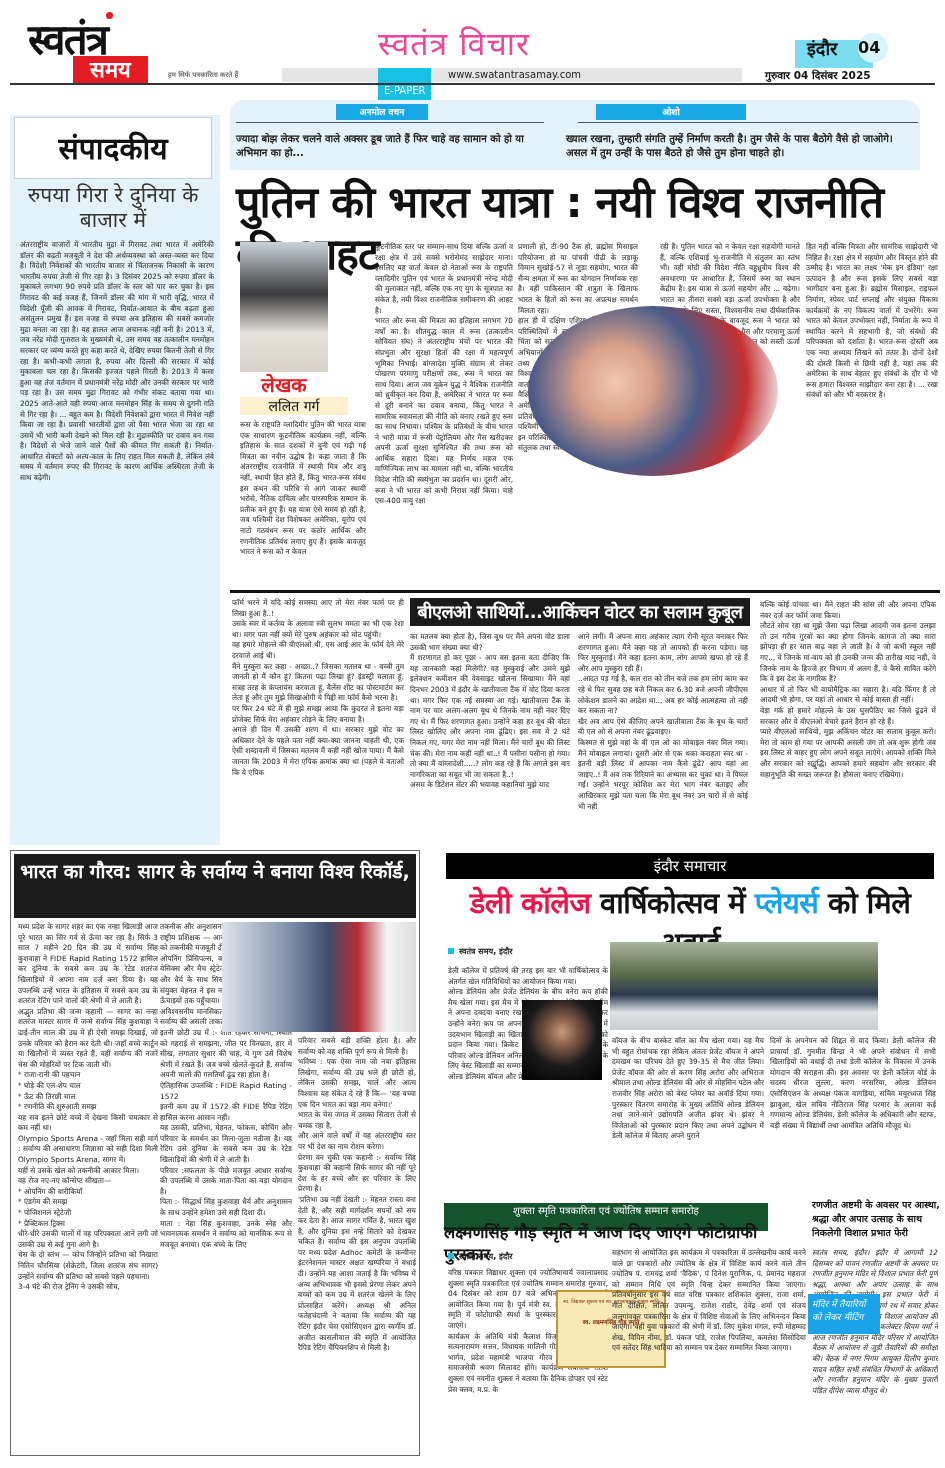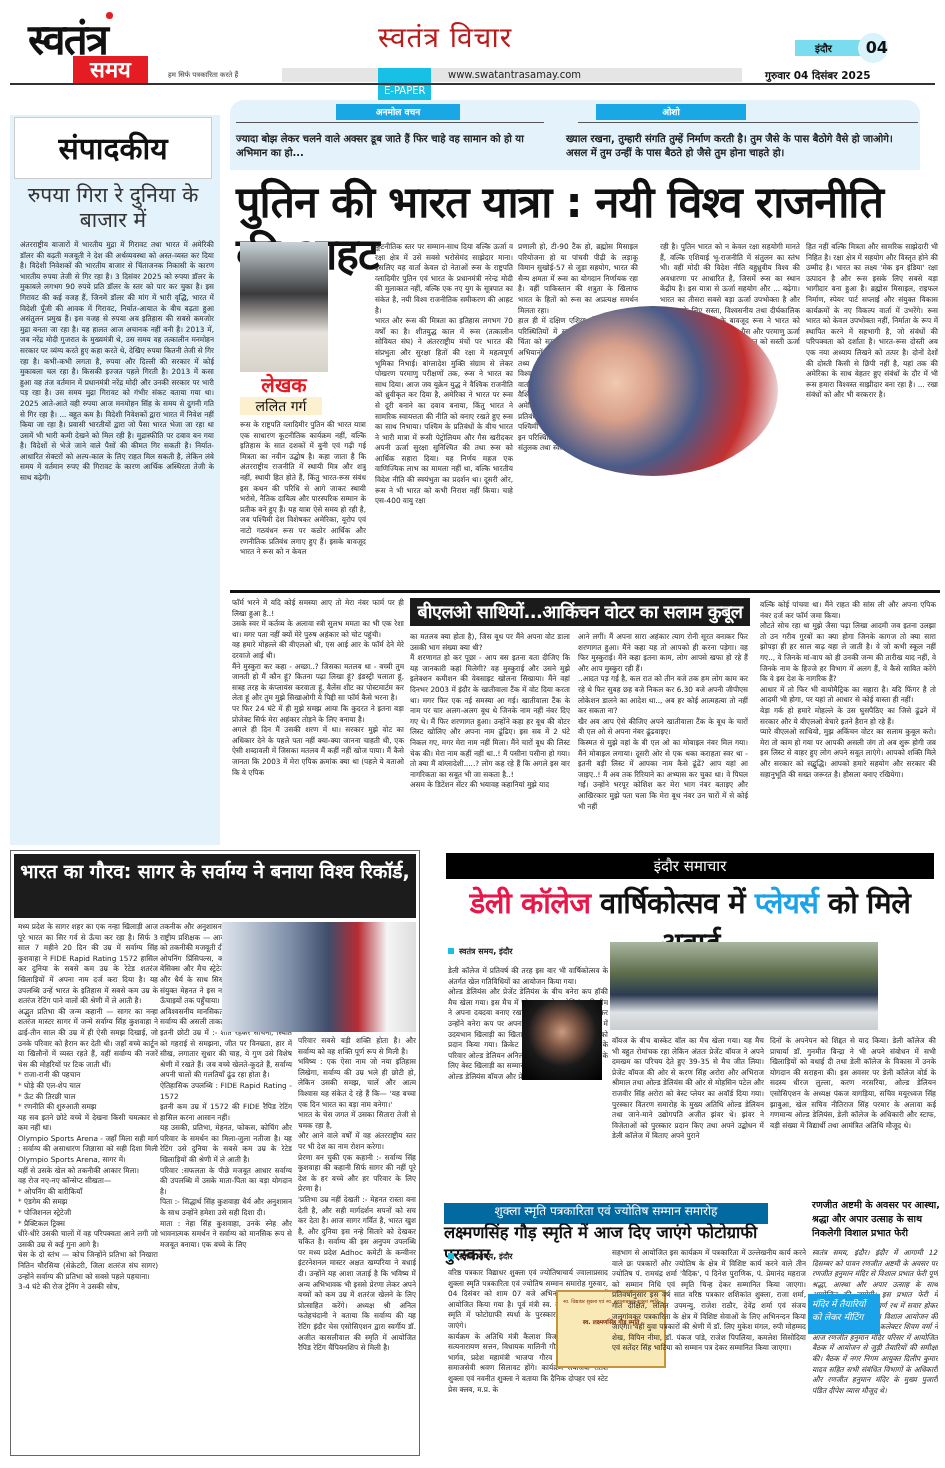--- a/index.html
+++ b/index.html
@@ -4,61 +4,61 @@
 <style>
 *{box-sizing:border-box;margin:0;padding:0}
 body{width:945px;height:1468px;background:#fff;font-family:"DejaVu Sans",sans-serif;color:#111;position:relative;overflow:hidden}
 .abs{position:absolute}
 .txt{font-size:7.3px;line-height:10.6px;color:#222;text-align:justify;overflow:hidden;white-space:pre-wrap}
 .masthead{left:0;top:0;width:945px;height:82px}
 .logo-top{left:28px;top:18px;font-size:42px;font-weight:bold;line-height:44px;font-family:"DejaVu Serif",serif;letter-spacing:-2px}
 .logo-box{left:73px;top:56px;width:75px;height:28px;background:#e51c23;color:#fff;font-size:22px;font-weight:bold;text-align:center;line-height:28px}
 .logo-dot{left:106px;top:12px;width:7px;height:7px;border-radius:50%;background:#e51c23}
 .tagline{left:168px;top:70px;font-size:7px;color:#333}
-.paper-title{left:378px;top:16px;font-size:28px;color:#b91c1c;line-height:44px;letter-spacing:1px}
+.paper-title{left:378px;top:22px;font-size:32px;color:#ec4899;line-height:44px;letter-spacing:1px}
 .epaper-bar{left:282px;top:68px;width:460px;height:14px;background:#e5e5e5}
 .epaper-tag{left:378px;top:68px;height:14px;padding:16px 6px;background:#18c0e6;color:#fff;font-size:10px;line-height:14px}
 .site-url{left:448px;top:68px;font-size:10px;line-height:14px;color:#222}
-.city-box{left:795px;top:40px;width:78px;height:16px;background:#7adcef;font-size:10px;line-height:18px;padding-left:20px;font-weight:bold}
-.page-no{left:858px;top:33px;width:30px;height:30px;border-radius:50%;background:#d8f4fa;font-size:16px;font-weight:bold;text-align:right;line-height:30px}
+.city-box{left:795px;top:40px;width:78px;height:28px;background:#7adcef;font-size:18px;line-height:18px;padding-left:12px;font-weight:bold}
+.page-no{left:858px;top:33px;width:30px;height:30px;border-radius:50%;background:#d8f4fa;font-size:16px;font-weight:bold;text-align:left;line-height:30px}
 .date{left:765px;top:68px;font-size:10.5px;font-weight:bold}
 .mast-rule{left:10px;top:83px;width:925px;height:2px;background:#333}
 
 .edit-panel{left:10px;top:115px;width:210px;height:730px;background:#e4f3fb}
 .edit-label-box{left:14px;top:117px;width:198px;height:62px;background:#fff;border:1px solid #ccc;font-size:30px;font-weight:bold;text-align:center;line-height:62px}
 .edit-title{left:14px;top:183px;width:198px;font-size:21px;line-height:25px;text-align:center;color:#333}
 .edit-body{left:20px;top:240px;width:194px;height:605px}
 
 .quote-panel{left:230px;top:100px;width:690px;height:70px;background:#e4f3fb;border-radius:14px 14px 0 0}
 .q-tag{height:16px;background:#18a8e6;color:#fff;font-size:9px;text-align:center;line-height:16px;font-weight:bold}
 .q-rule{height:1px;background:#555}
 .q-text{font-size:10px;line-height:14px;font-weight:bold;color:#222}
 .main-hl{left:236px;top:176px;width:690px;font-size:43px;font-weight:bold;line-height:52px;letter-spacing:-1px}
 
 .author-photo{left:240px;top:242px;width:88px;height:130px;background:linear-gradient(180deg,#c9d3d8 0%,#3b3a3c 40%,#e7e3dc 70%,#d8d3ca 100%)}
 .author-label{left:240px;top:373px;width:88px;font-size:20px;color:#e51c23;text-align:center;line-height:24px;font-weight:bold}
-.author-name{left:240px;top:397px;width:82px;font-size:14px;text-align:center;line-height:18px;background:#fdf0cf}
+.author-name{left:240px;top:397px;width:108px;font-size:14px;text-align:center;line-height:18px;background:#fdf0cf}
 .art-col{top:242px;height:340px}
 .putin-photo{left:528px;top:306px;width:250px;height:170px;border-radius:50%;background:radial-gradient(circle at 35% 45%,#f1c9b0 0%,#d9a08a 20%,#4a5b88 45%,#c53030 70%,#f2f2f2 90%)}
 .sep-rule{height:3px;background:#111}
 
 .blo-hl{left:410px;top:598px;width:340px;height:28px;background:#1b1b1b;color:#fff;font-size:18px;font-weight:bold;line-height:28px;text-align:center;letter-spacing:-0.5px}
 
 .chess-box{left:10px;top:850px;width:410px;height:606px;border:1px solid #666}
 .chess-hl{left:14px;top:854px;width:402px;height:64px;background:#1c1c1c;color:#fff;font-size:19px;font-weight:bold;line-height:30px;text-align:center;padding-top:2px}
 .chess-photo{left:222px;top:922px;width:194px;height:110px;background:linear-gradient(90deg,#dfe5ee 0%,#7f8fa8 35%,#3f4d6b 55%,#b72b32 70%,#f5f5f5 85%,#ddd 100%)}
 
 .indore-bar{left:446px;top:853px;width:488px;height:26px;background:#000;color:#fff;font-size:15px;text-align:center;line-height:26px}
 .daly-hl{left:446px;top:883px;width:488px;font-size:29px;font-weight:bold;line-height:40px;text-align:center;letter-spacing:-0.5px}
 .daly-hl .red{color:#e8174a}.daly-hl .blue{color:#1aa3e8}
 .byline{font-size:8px;font-weight:bold;color:#222}
 .byline::before{content:"";display:inline-block;width:6px;height:6px;background:#18c0e6;margin-right:5px}
 .speaker-photo{left:522px;top:1000px;width:80px;height:80px;background:radial-gradient(circle at 50% 40%,#c99a7e 0%,#7e5745 25%,#1a1a1a 55%,#000 100%)}
 .team-photo{left:610px;top:942px;width:268px;height:88px;background:linear-gradient(180deg,#aab6a0 0%,#5e6f4c 35%,#2b3a52 60%,#dfe3e5 80%,#c9cdd0 100%)}
-.shukla-bar{left:444px;top:1203px;width:324px;height:21px;background:#0369a1;color:#fff;font-size:12px;line-height:16px;text-align:center}
+.shukla-bar{left:444px;top:1203px;width:324px;height:28px;background:#14532d;color:#fff;font-size:10px;line-height:16px;text-align:center}
 .gaur-hl{left:444px;top:1222px;width:330px;font-size:16.5px;font-weight:bold;line-height:22px;text-align:left}
 .gaur-photo{left:556px;top:1290px;width:110px;height:78px;background:#f9e9b6;border:2px solid #c6953a}
 .ranjeet-hl{left:812px;top:1198px;width:128px;font-size:9.5px;font-weight:bold;line-height:14px}
 .mandir-box{left:808px;top:1294px;width:72px;height:40px;background:#1aa3e8;color:#fff;font-size:9px;font-style:italic;line-height:13px;padding:4px}
 .ital{font-style:italic}
 </style>
 </head>
 <body>
 
 <div class="abs masthead">
@@ -76,21 +76,21 @@
   <div class="abs mast-rule"></div>
 </div>
 
 <div class="abs edit-panel"></div>
 <div class="abs edit-label-box">संपादकीय</div>
 <div class="abs edit-title">रुपया गिरा रे दुनिया के बाजार में</div>
 <div class="abs txt edit-body">अंतरराष्ट्रीय बाजारों में भारतीय मुद्रा में गिरावट तथा भारत में अमेरिकी डॉलर की बढ़ती मजबूती ने देश की अर्थव्यवस्था को अस्त-व्यस्त कर दिया है। विदेशी निवेशकों की भारतीय बाजार से चिंताजनक निकासी के कारण भारतीय रुपया तेजी से गिर रहा है। 3 दिसंबर 2025 को रुपया डॉलर के मुकाबले लगभग 90 रुपये प्रति डॉलर के स्तर को पार कर चुका है। इस गिरावट की कई वजह हैं, जिनमें डॉलर की मांग में भारी वृद्धि, भारत में विदेशी पूँजी की आवक में गिरावट, निर्यात-आयात के बीच बढ़ता हुआ असंतुलन प्रमुख हैं। इस वजह से रुपया अब इतिहास की सबसे कमजोर मुद्रा बनता जा रहा है। यह हालत आज अचानक नहीं बनी है। 2013 में, जब नरेंद्र मोदी गुजरात के मुख्यमंत्री थे, उस समय वह तत्कालीन मनमोहन सरकार पर व्यंग्य करते हुए कहा करते थे, देखिए रुपया कितनी तेजी से गिर रहा है। कभी-कभी लगता है, रुपया और दिल्ली की सरकार में कोई मुकाबला चल रहा है। किसकी इज्जत पहले गिरती है। 2013 में कसा हुआ वह तंज वर्तमान में प्रधानमंत्री नरेंद्र मोदी और उनकी सरकार पर भारी पड़ रहा है। उस समय मुद्रा गिरावट को गंभीर संकट बताया गया था। 2025 आते-आते वही रुपया आज मनमोहन सिंह के समय से दुगनी गति से गिर रहा है। ... बहुत कम है। विदेशी निवेशकों द्वारा भारत में निवेश नहीं किया जा रहा है। प्रवासी भारतीयों द्वारा जो पैसा भारत भेजा जा रहा था उसमें भी भारी कमी देखने को मिल रही है। मुद्रास्फीति पर दबाव बन गया है। विदेशों से भेजे जाने वाले पैसों की कीमत गिर सकती है। निर्यात-आधारित सेक्टरों को अल्प-काल के लिए राहत मिल सकती है, लेकिन लंबे समय में वर्तमान रुपए की गिरावट के कारण आर्थिक अस्थिरता तेजी के साथ बढ़ेगी।</div>
 
 <div class="abs quote-panel"></div>
 <div class="abs q-rule" style="left:236px;top:122px;width:308px"></div>
-<div class="abs q-tag" style="left:336px;top:104px;width:124px">अनमोल वचन</div>
+<div class="abs q-tag" style="left:336px;top:104px;width:92px">अनमोल वचन</div>
 <div class="abs q-text" style="left:236px;top:132px;width:318px">ज्यादा बोझ लेकर चलने वाले अक्सर डूब जाते हैं फिर चाहे वह सामान को हो या अभिमान का हो...</div>
 <div class="abs q-rule" style="left:578px;top:122px;width:340px"></div>
 <div class="abs q-tag" style="left:596px;top:104px;width:150px">ओशो</div>
 <div class="abs q-text" style="left:566px;top:132px;width:350px">ख्याल रखना, तुम्हारी संगति तुम्हें निर्माण करती है। तुम जैसे के पास बैठोगे वैसे हो जाओगे। असल में तुम उन्हीं के पास बैठते हो जैसे तुम होना चाहते हो।</div>
 
 <div class="abs main-hl">पुतिन की भारत यात्रा : नयी विश्व राजनीति की आहट</div>
 <div class="abs author-photo"></div>
 <div class="abs author-label">लेखक</div>
 <div class="abs author-name">ललित गर्ग</div>
 <div class="abs txt" style="left:240px;top:420px;width:126px;height:165px">रूस के राष्ट्रपति व्लादिमीर पुतिन की भारत यात्रा एक साधारण कूटनीतिक कार्यक्रम नहीं, बल्कि इतिहास के सात दशकों में बुनी एवं गढ़ी गई मित्रता का नवीन उद्घोष है। कहा जाता है कि अंतरराष्ट्रीय राजनीति में स्थायी मित्र और शत्रु नहीं, स्थायी हित होते हैं, किंतु भारत-रूस संबंध इस कथन की परिधि से आगे जाकर स्थायी भरोसे, नैतिक दायित्व और पारस्परिक सम्मान के प्रतीक बने हुए हैं। यह यात्रा ऐसे समय हो रही है, जब पश्चिमी देश विशेषकर अमेरिका, यूरोप एवं नाटो गठबंधन रूस पर कठोर आर्थिक और रणनीतिक प्रतिबंध लगाए हुए हैं। इसके बावजूद भारत ने रूस को न केवल</div>

